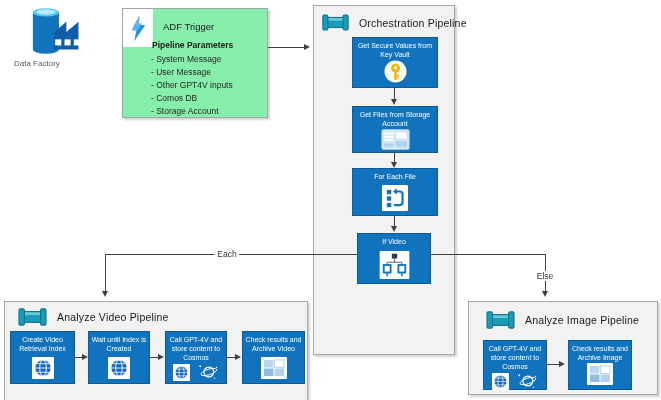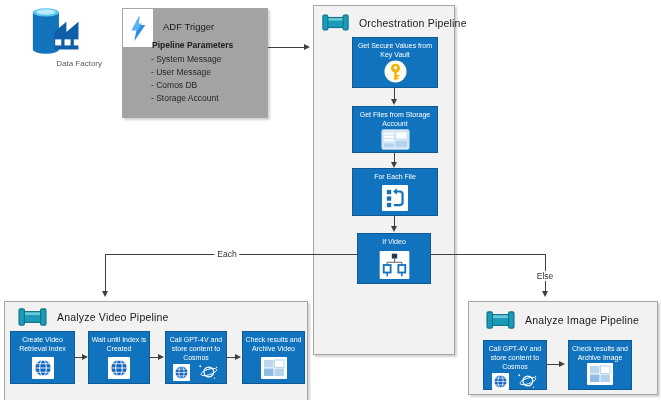--- a/index.html
+++ b/index.html
@@ -28,28 +28,28 @@
   .ah-right{position:absolute;width:0;height:0;border-top:3.5px solid transparent;
     border-bottom:3.5px solid transparent;border-left:6px solid #404040;}
   .ah-down{position:absolute;width:0;height:0;border-left:3.5px solid transparent;
     border-right:3.5px solid transparent;border-top:6px solid #404040;}
   .branch-label{
     position:absolute;transform:translate(-50%,-50%);background:#ffffff;
     font-size:8.5px;color:#333;padding:0 3px;line-height:1.2;
   }
   
   .trigger-box{position:absolute;left:122px;top:8px;width:146px;height:110px;
-    background:#a3a3a3;border:1px solid #a6a6a6;box-shadow:1.5px 1.5px 2px rgba(0,0,0,.18);box-sizing:border-box;}
+    background:#86efac;border:1px solid #a6a6a6;box-shadow:1.5px 1.5px 2px rgba(0,0,0,.18);box-sizing:border-box;}
   .trigger-icon-bg{position:absolute;left:0;top:0;width:30px;height:38px;background:#fff;
     display:flex;align-items:center;justify-content:center;}
   .trigger-title{position:absolute;left:40px;top:12px;font-size:9.5px;color:#1a1a1a;}
   .params-heading{position:absolute;left:29px;top:31px;font-size:8.5px;font-weight:bold;color:#1a1a1a;}
   .params-list{position:absolute;left:28px;top:44px;font-size:8.5px;color:#262626;line-height:13px;}
   
-  .df-node{position:absolute;left:14px;top:4px;width:88px;text-align:right;}
+  .df-node{position:absolute;left:14px;top:4px;width:88px;text-align:left;}
   .df-caption{font-size:8px;color:#595959;margin-top:1px;display:block;}
   svg{display:block;}
 </style>
 </head>
 <body>
 
 <svg width="0" height="0" style="position:absolute">
   <defs>
     <symbol id="sym-factory" viewBox="0 0 68 58">
       <rect x="7" y="9" width="28" height="40" fill="#1174bc"></rect>
@@ -143,20 +143,21 @@
     <div class="trigger-icon-bg">
       <svg width="17" height="27" viewBox="0 0 20 30">
           <use href="#sym-bolt"></use>
         </svg>
     </div>
     <div class="trigger-title">ADF Trigger</div>
     <div class="params-heading">Pipeline Parameters</div>
     <div class="params-list">
       <div>- System Message</div>
       <div>- User Message</div>
+      <div>- Other GPT4V inputs</div>
       <div>- Comos DB</div>
       <div>- Storage Account</div>
     </div>
   </div>
 
   <div class="hline" style="left:268px;top:47px;width:38px"></div>
   <div class="ah-right" style="left:304px;top:43.5px"></div>
 
   <div class="container" style="left:313px;top:5px;width:142px;height:350px">
     <div class="pipe-header" style="left:8px;top:8px">

